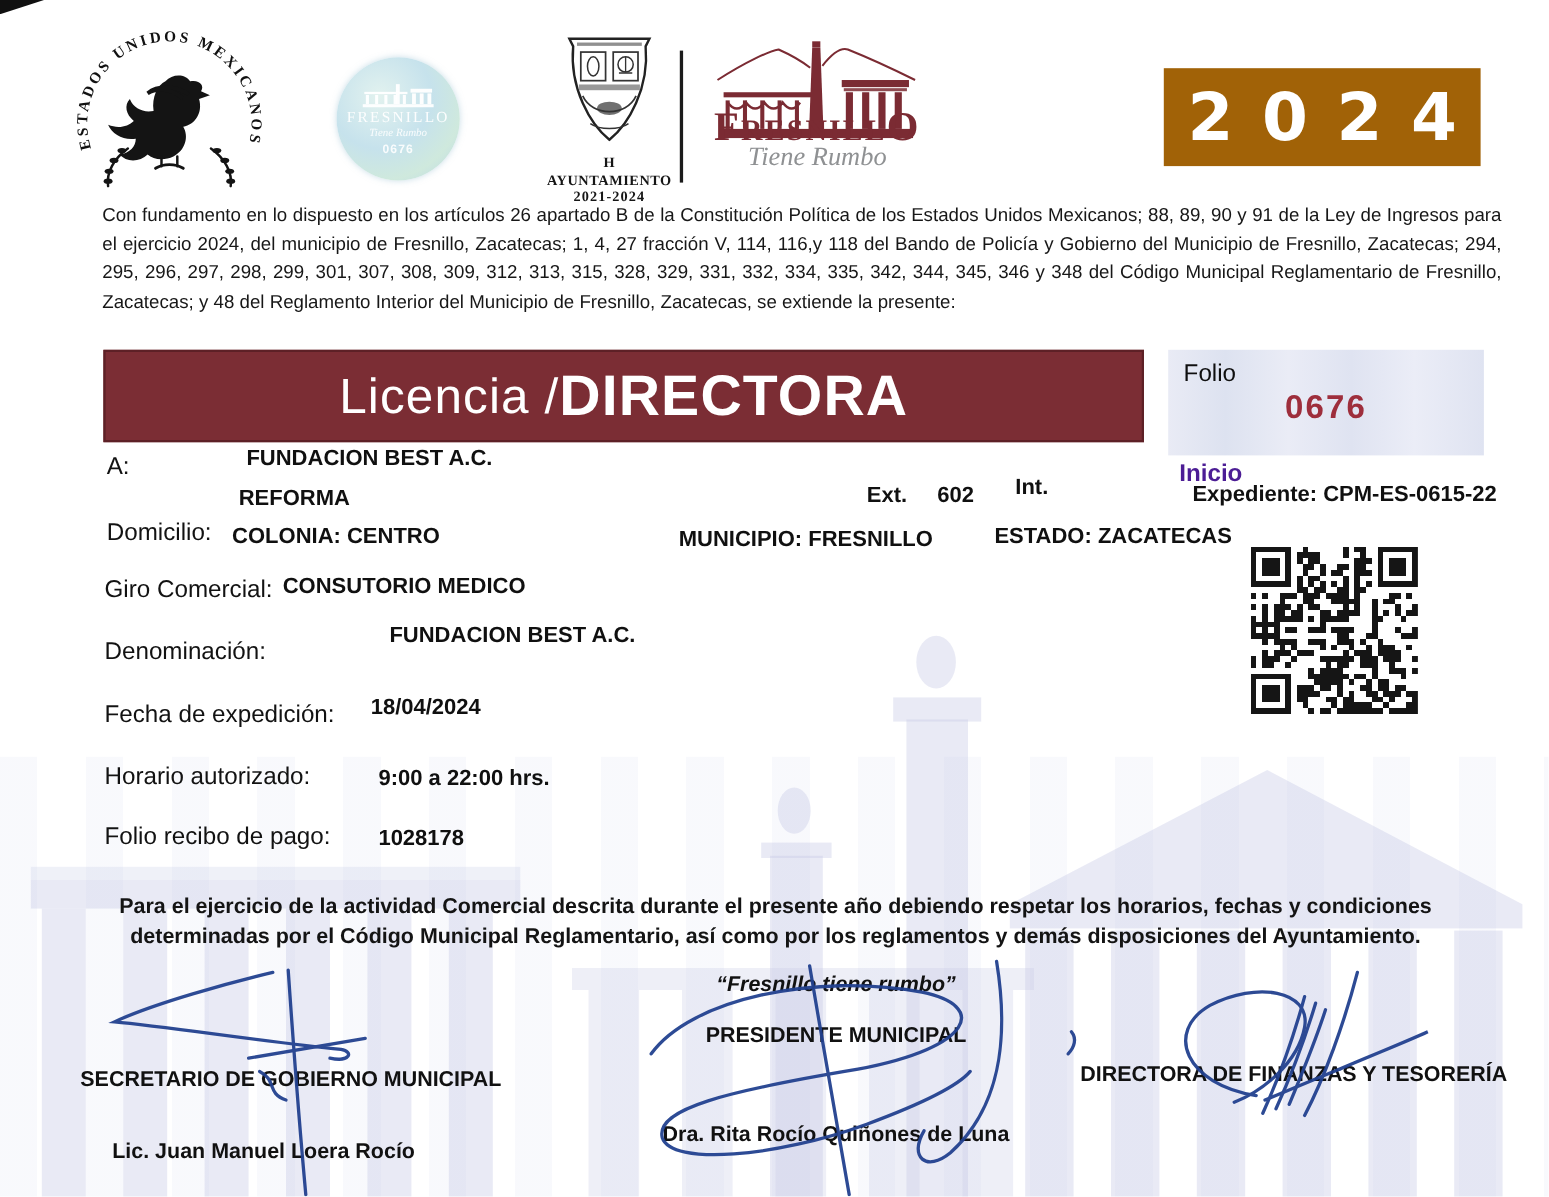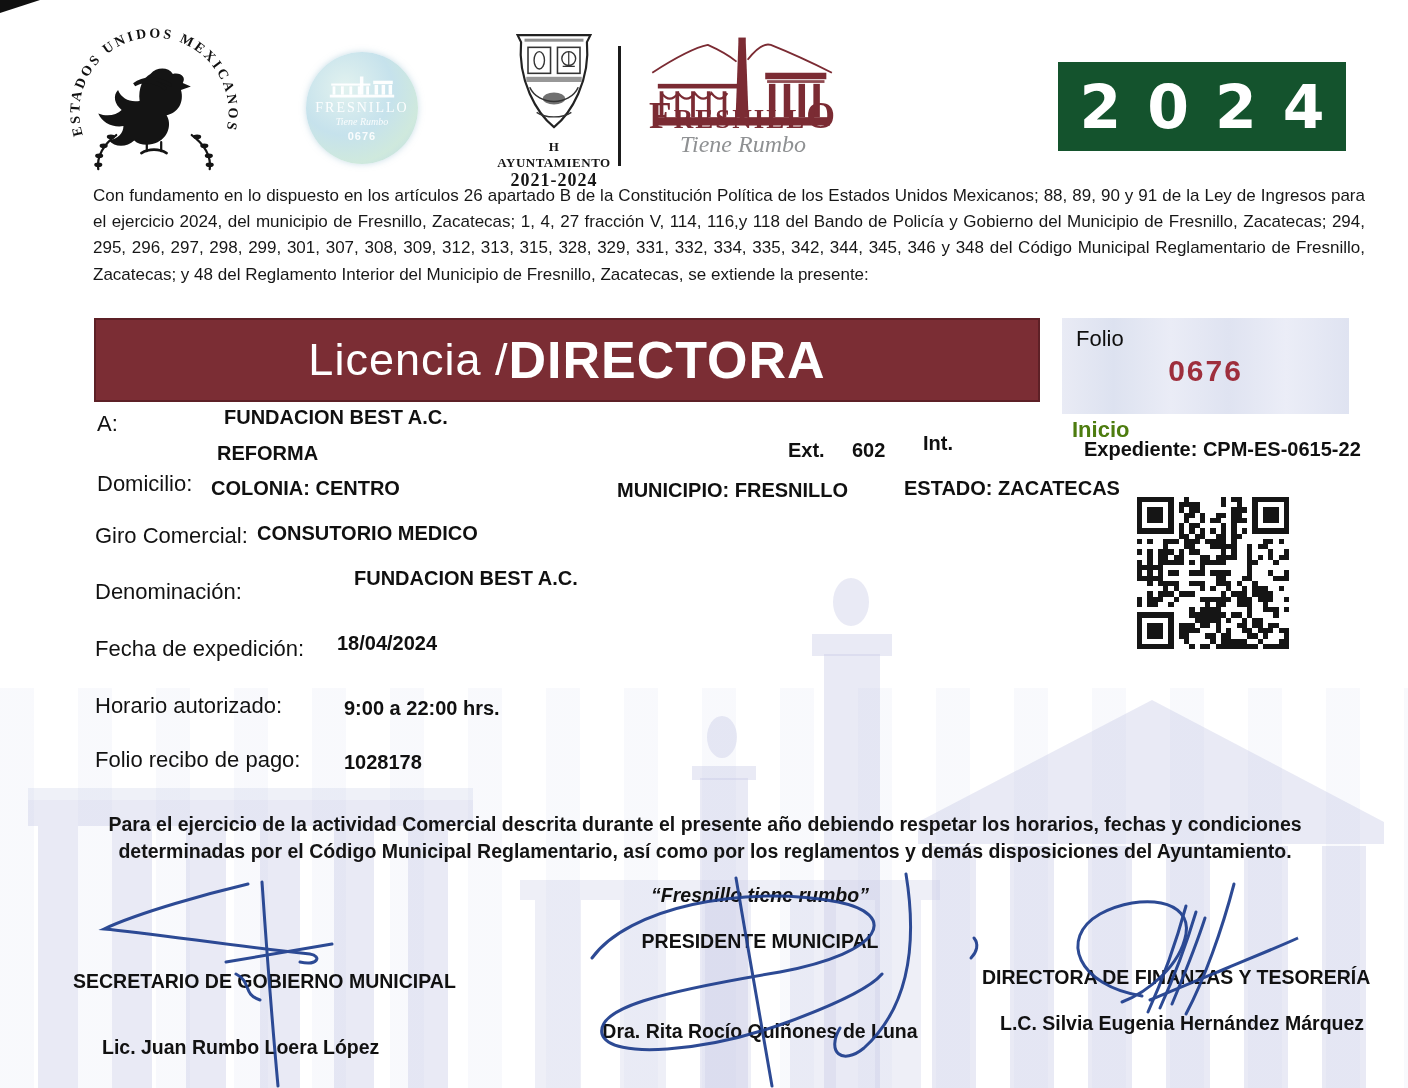--- a/index.html
+++ b/index.html
@@ -17,28 +17,28 @@
   .eagle{position:absolute;left:64px;top:20px;width:180px;height:160px;}
   .sticker{position:absolute;left:306px;top:52px;width:112px;height:112px;border-radius:50%;
            background:radial-gradient(circle at 35% 32%,#e2f2ef 0%,#c6e2ec 45%,#cfe9dd 72%,#b9d6e7 100%);
            box-shadow:0 0 6px rgba(150,190,210,.5);display:flex;flex-direction:column;align-items:center;justify-content:center;}
   .sticker .st-name{font-family:"Liberation Serif",serif;color:#fff;opacity:.95;font-size:14px;letter-spacing:2px;margin-top:1px;}
   .sticker .st-slogan{font-family:"Liberation Serif",serif;font-style:italic;color:#fff;opacity:.9;font-size:10px;}
   .sticker .st-num{color:#fff;opacity:.9;font-size:11px;font-weight:700;margin-top:3px;letter-spacing:1px;}
   .coat{position:absolute;left:492px;top:30px;width:124px;text-align:center;}
   .coat svg{width:98px;height:104px;}
   .coat-cap1{font-family:"Liberation Serif",serif;font-weight:700;font-size:13px;letter-spacing:.5px;margin-top:1px;}
-  .coat-cap2{font-family:"Liberation Serif",serif;font-weight:700;font-size:18px;letter-spacing:1px;margin-top:-1px;}
+  .coat-cap2{font-family:"Liberation Serif",serif;font-weight:700;font-size:13px;letter-spacing:1px;margin-top:-1px;}
   .hdr-divider{position:absolute;left:618px;top:46px;width:3px;height:120px;background:#1b1b1b;}
   .logo{position:absolute;left:634px;top:32px;width:218px;text-align:center;}
   .logo svg{width:208px;height:100px;display:block;margin:0 auto;}
   .logo-name{font-family:"Liberation Serif",serif;color:#7b2b33;font-weight:700;font-size:27px;letter-spacing:2px;line-height:20px;margin-top:-26px;}
   .logo-name .big{font-size:37px;}
   .logo-slogan{font-family:"Liberation Serif",serif;font-style:italic;color:#8f9193;font-size:24px;margin-top:2px;}
-  .year-box{position:absolute;left:1058px;top:62px;width:288px;height:89px;background:#14532d;
+  .year-box{position:absolute;left:1058px;top:62px;width:288px;height:89px;background:#a16207;
             display:flex;align-items:center;justify-content:center;}
   .year-box span{font-family:"DejaVu Sans","Liberation Sans",sans-serif;font-weight:800;color:#fff;
                  font-size:60px;letter-spacing:26px;padding-left:26px;}
   
   .legal{position:absolute;left:93px;top:183px;width:1272px;font-size:17px;line-height:26.2px;
          text-align:justify;font-weight:500;color:#171717;}
   .terms{position:absolute;left:74px;top:811px;width:1262px;text-align:center;font-weight:700;
          font-size:19.5px;line-height:26.5px;color:#141414;}
   
   .banner{position:absolute;left:94px;top:318px;width:946px;height:84px;background:#7b2d34;
@@ -46,21 +46,21 @@
   .banner .t1{color:#fff;font-size:45px;font-weight:400;letter-spacing:1px;}
   .banner .t2{color:#fff;font-size:52px;font-weight:800;letter-spacing:1px;}
   .folio-box{position:absolute;left:1062px;top:318px;width:287px;height:96px;
              background:linear-gradient(90deg,#e9ebf5 0%,#dde2f0 18%,#eaecf6 38%,#dfe3f1 58%,#ebedf7 78%,#dfe3f1 100%);}
   .folio-label{position:absolute;left:14px;top:8px;font-size:22px;font-weight:400;color:#0f0f0f;}
   .folio-number{position:absolute;left:0;top:36px;width:100%;text-align:center;font-size:30px;
                 font-weight:700;color:#9e2e3c;letter-spacing:2px;}
   
   .lbl{position:absolute;font-size:22px;font-weight:400;color:#121212;}
   .val{position:absolute;font-size:20px;font-weight:700;color:#101010;}
-  .val22{position:absolute;font-size:22px;font-weight:700;color:#4d7c0f;}
+  .val22{position:absolute;font-size:22px;font-weight:700;color:#4c1d95;}
   
   .sig-txt{position:absolute;font-weight:700;font-size:19.5px;color:#111;}
   .sig-center{text-align:center;}
   .quote{font-style:italic;}
   .qr{position:absolute;left:1137px;top:497px;width:152px;height:152px;}
 </style>
 </head>
 <body>
 
 <div id="page">
@@ -579,24 +579,23 @@
         </g>
     </svg>
 
     <div class="terms">Para el ejercicio de la actividad Comercial descrita durante el presente año debiendo respetar los horarios, fechas y condiciones determinadas por el Código Municipal Reglamentario, así como por los reglamentos y demás disposiciones del Ayuntamiento.</div>
 
     <div class="sig-txt quote sig-center" style="left:560px;top:884px;width:400px;">“Fresnillo tiene rumbo”</div>
     <div class="sig-txt sig-center" style="left:560px;top:930px;width:400px;">PRESIDENTE MUNICIPAL</div>
     <div class="sig-txt sig-center" style="left:530px;top:1020px;width:460px;">Dra. Rita Rocío Quiñones de Luna</div>
 
     <div class="sig-txt" style="left:73px;top:970px;">SECRETARIO DE GOBIERNO MUNICIPAL</div>
-    <div class="sig-txt" style="left:102px;top:1036px;">Lic. Juan Rumbo Loera López</div>
+    <div class="sig-txt" style="left:102px;top:1036px;">Lic. Juan Manuel Loera Rocío</div>
 
     <div class="sig-txt" style="left:982px;top:966px;">DIRECTORA DE FINANZAS Y TESORERÍA</div>
-    <div class="sig-txt" style="left:1000px;top:1012px;">L.C. Silvia Eugenia Hernández Márquez</div>
   </div>
 
   <svg id="ink" width="1408" height="1088" viewBox="0 0 1408 1088">
     <g fill="none" stroke="#22418f" stroke-width="3" stroke-linecap="round" opacity="0.95">
       <g>
         <path d="M248,884 C210,893 140,912 104,929 C150,933 240,947 310,954 C322,956 318,966 300,962"></path>
         <path d="M262,882 C266,940 271,1010 278,1086"></path>
         <path d="M226,962 L332,944"></path>
         <path d="M236,974 C252,982 242,994 260,1000"></path>
       </g>

